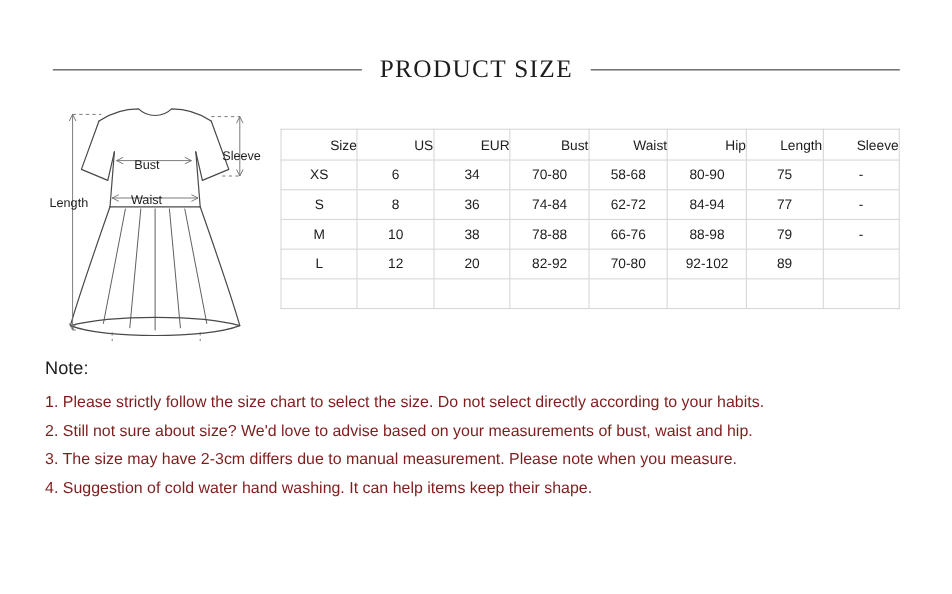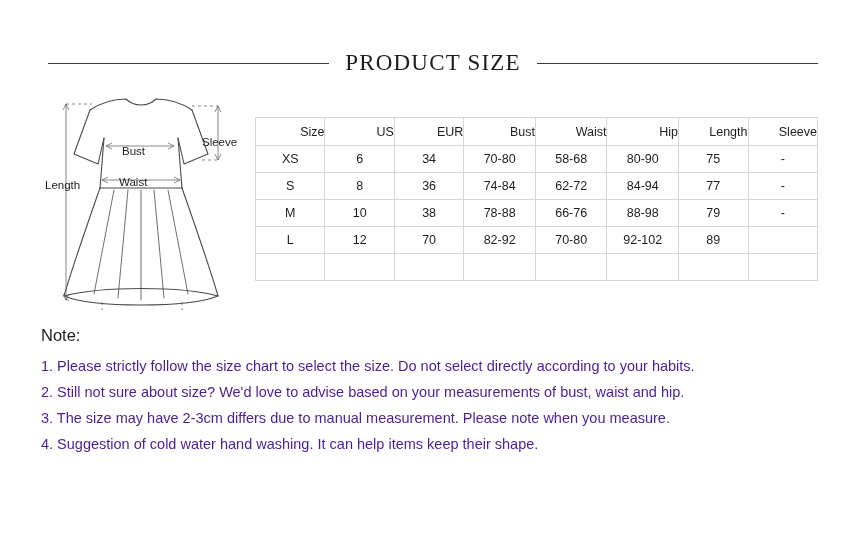--- a/index.html
+++ b/index.html
@@ -103,21 +103,21 @@
     top: 326px;
     width: 800px;
   }
   .notes-title {
     font-size: 16.5px;
     color: #1d1d1d;
     margin-bottom: 8px;
   }
   .note-line {
     font-size: 14.5px;
-    color: #4c1d95;
+    color: #7f1d1d;
     line-height: 26px;
     white-space: nowrap;
   }
 </style>
 </head>
 <body>
 
 <div class="page">
 
   <div class="title-row">
@@ -235,21 +235,21 @@
         <td>38</td>
         <td>78-88</td>
         <td>66-76</td>
         <td>88-98</td>
         <td>79</td>
         <td>-</td>
       </tr>
       <tr>
         <td>L</td>
         <td>12</td>
-        <td>70</td>
+        <td>20</td>
         <td>82-92</td>
         <td>70-80</td>
         <td>92-102</td>
         <td>89</td>
         <td></td>
       </tr>
       <tr>
         <td>&nbsp;</td>
         <td>&nbsp;</td>
         <td>&nbsp;</td>

